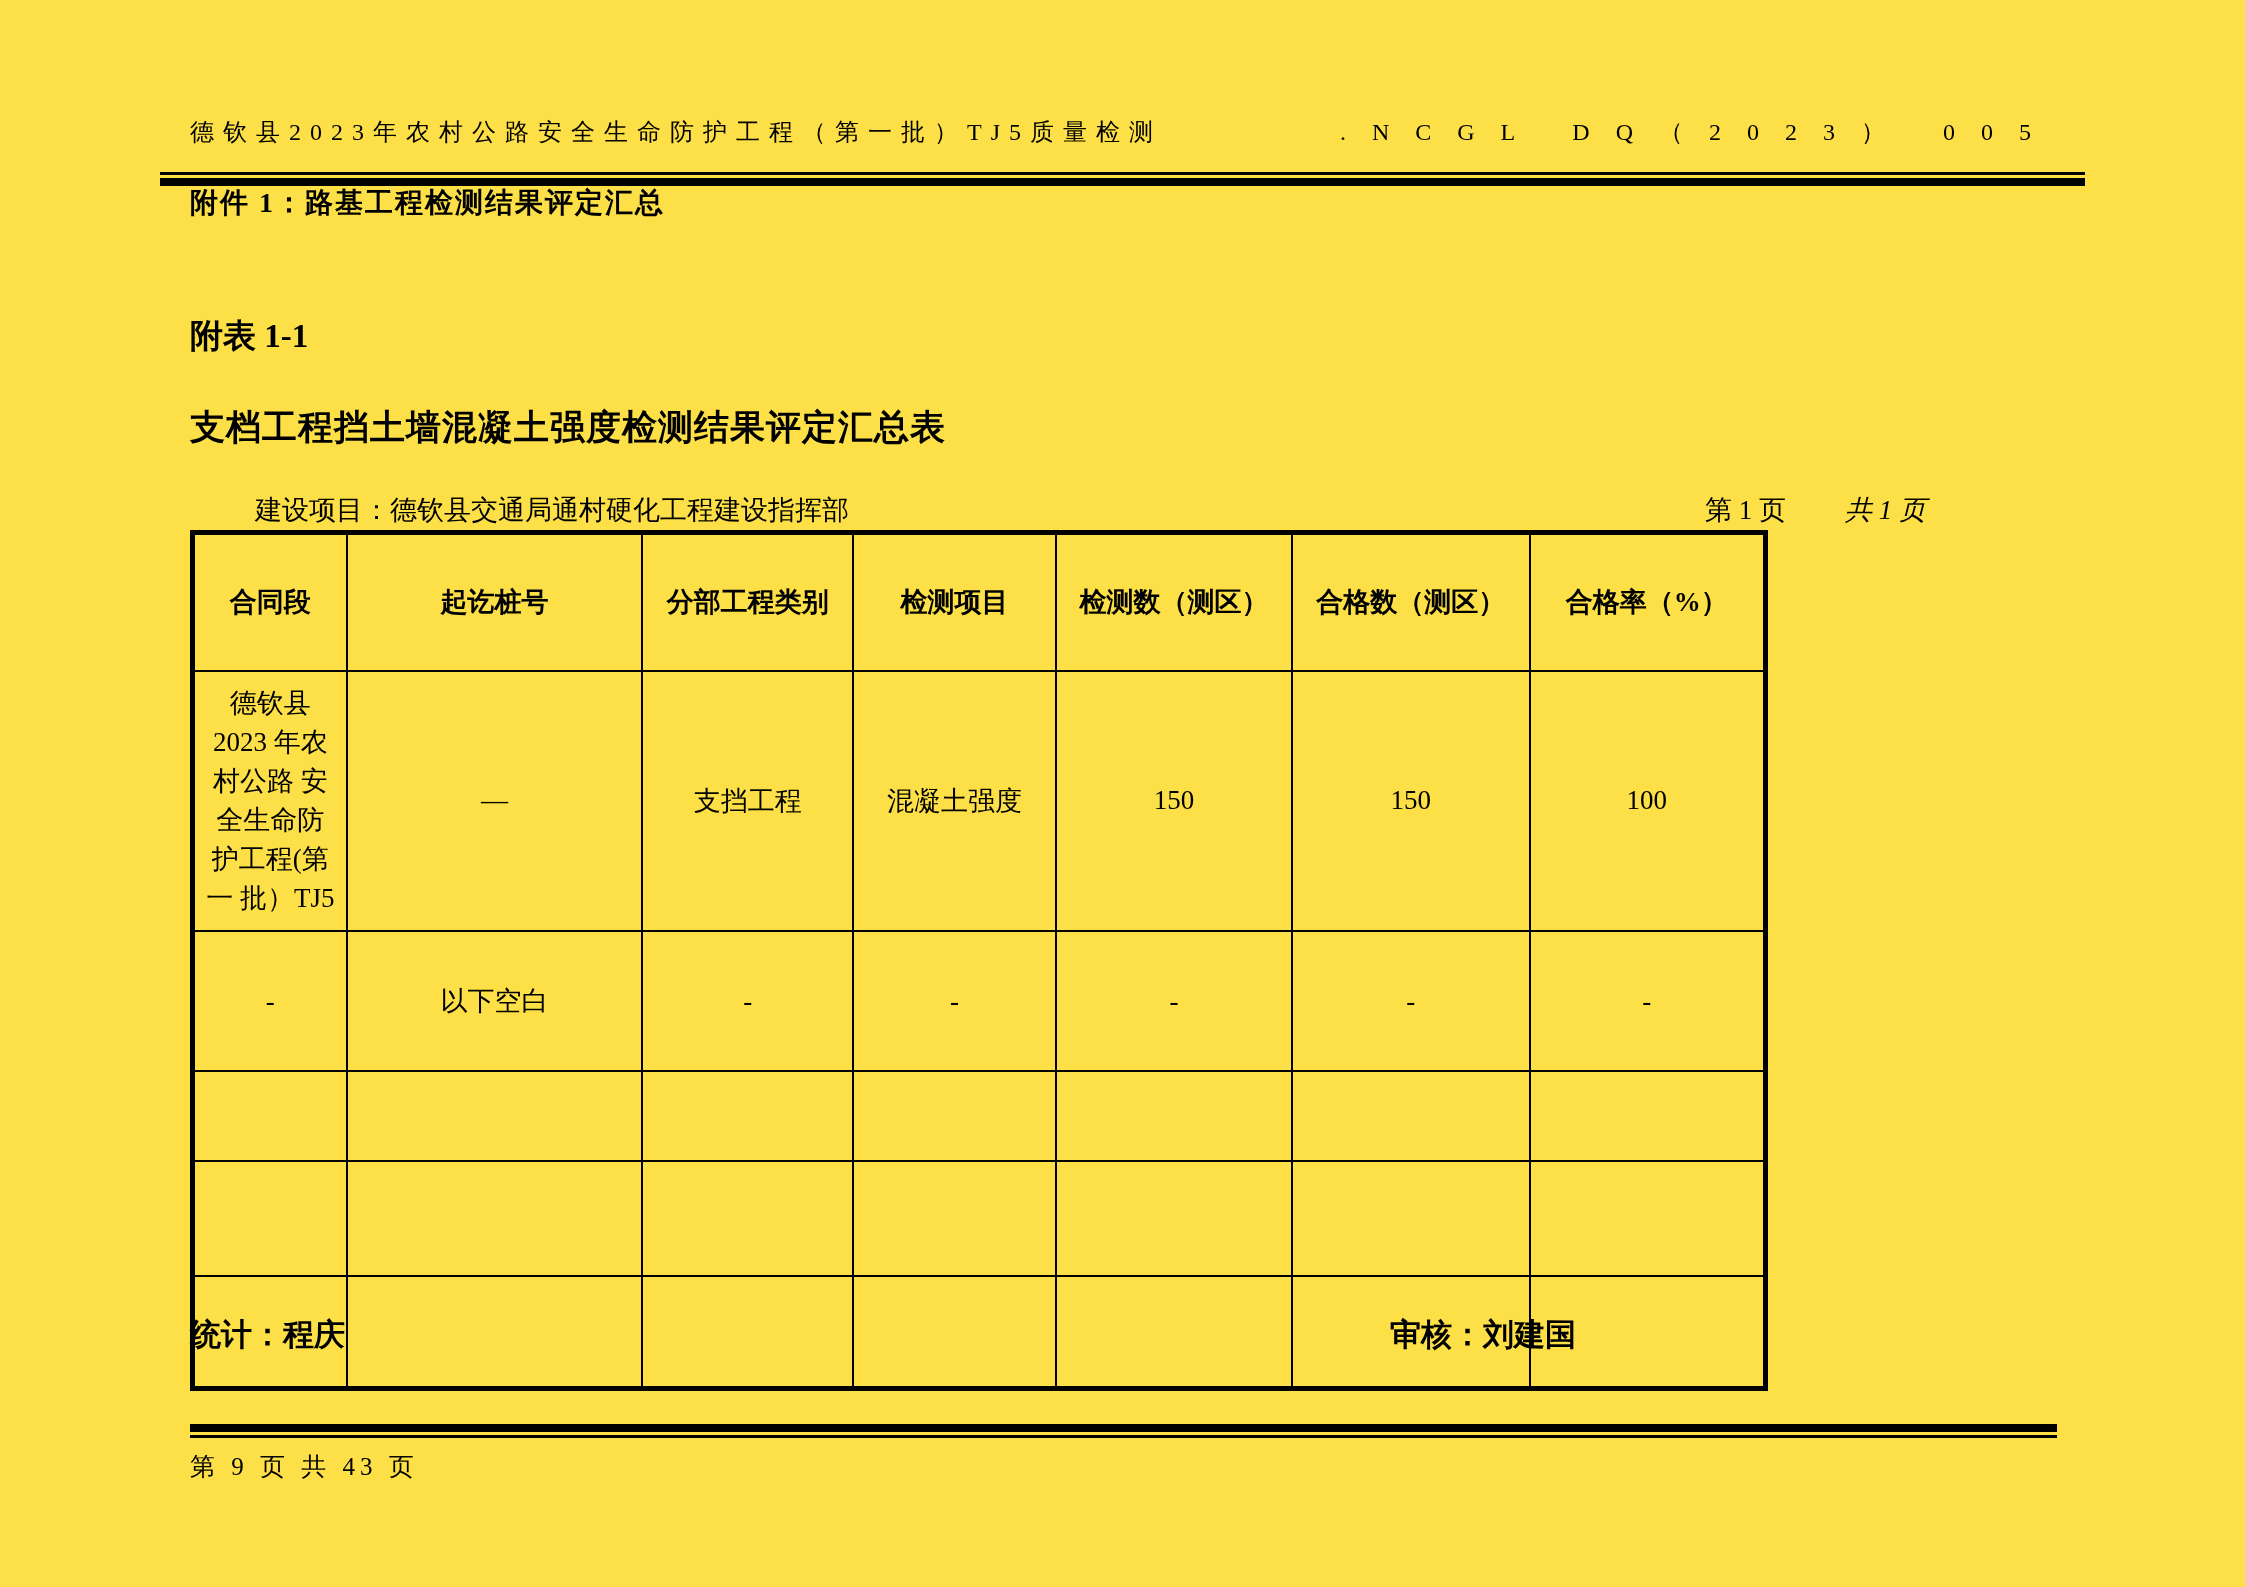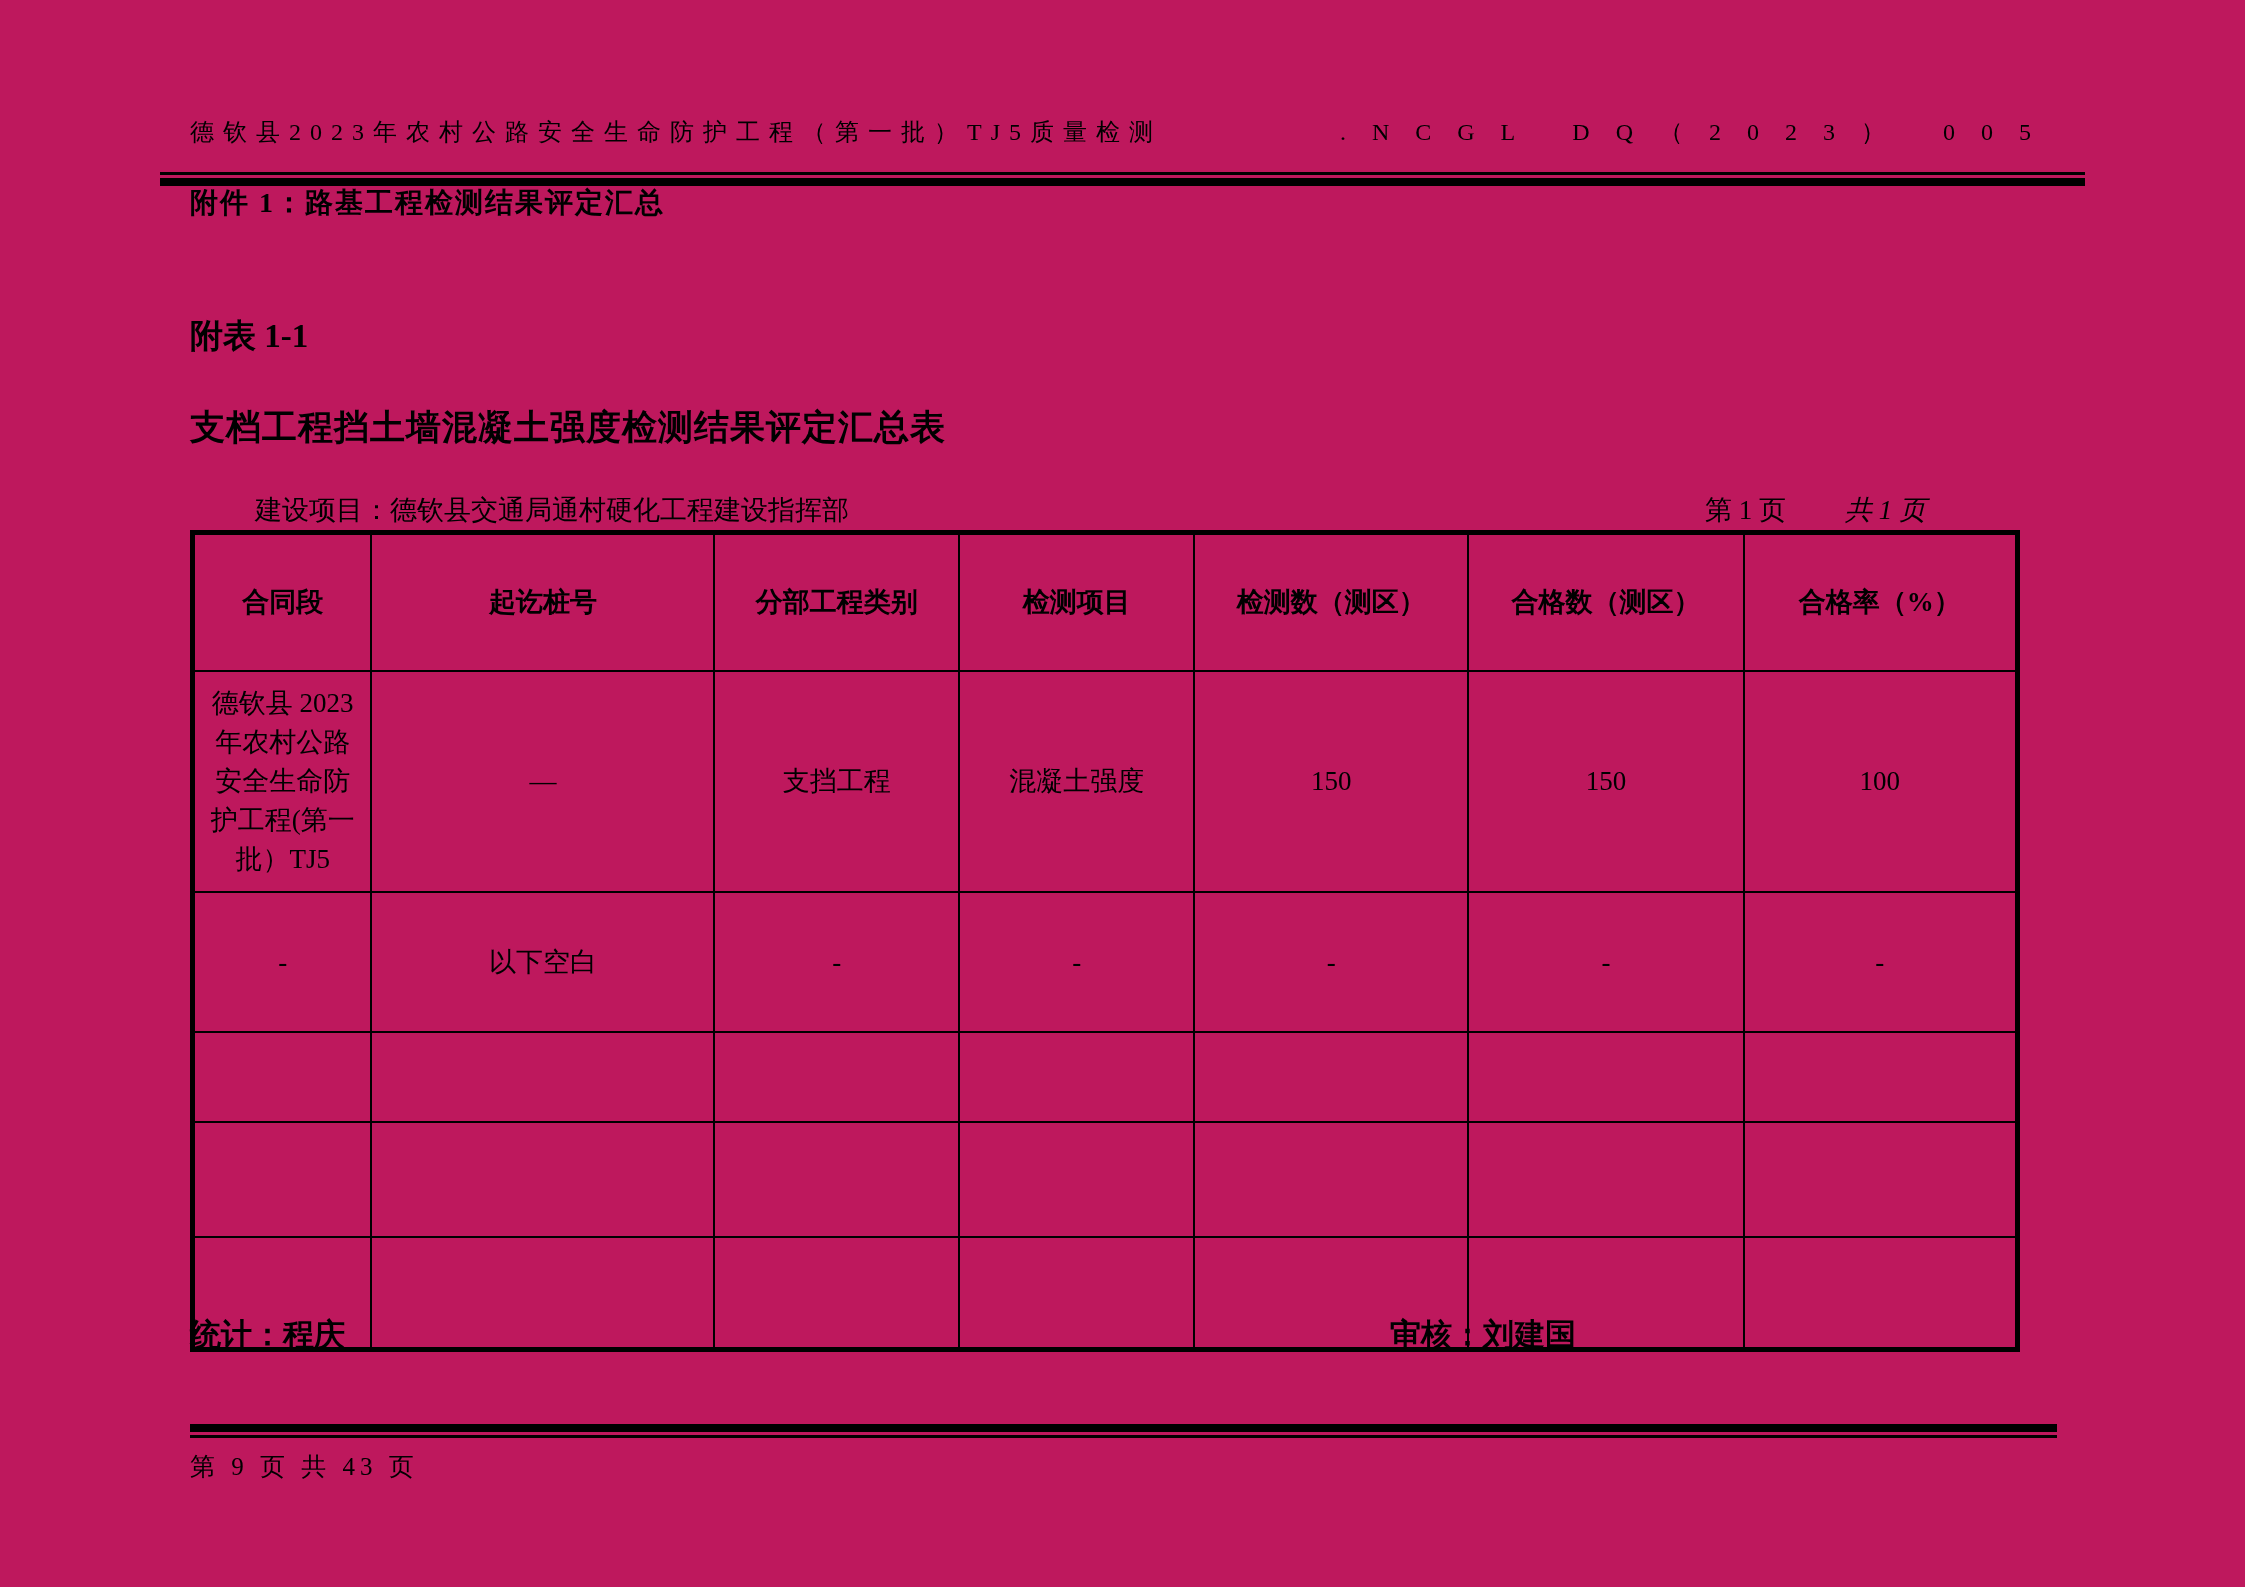--- a/index.html
+++ b/index.html
@@ -1,21 +1,21 @@
 <!DOCTYPE html>
 <html><head>
 <meta charset="utf-8">
 <style>
   * { margin: 0; padding: 0; box-sizing: border-box; }
   html, body { background: #888; }
   .page {
     position: relative;
     width: 2245px;
     height: 1587px;
-    background: #be185d;
+    background: #fde047;
     font-family: "Liberation Serif", "DejaVu Serif", serif;
     color: #000;
     overflow: hidden;
   }
 
   
   .doc-header {
     position: absolute;
     left: 190px; right: 188px; top: 116px;
     display: flex; justify-content: space-between; align-items: baseline;
@@ -58,21 +58,21 @@
     font-size: 27px;
   }
   .table-meta .project { position: absolute; left: 65px; top: 0; }
   .table-meta .pagecur { position: absolute; left: 1515px; top: 0; }
   .table-meta .pagetot { position: absolute; left: 1655px; top: 0; font-style: italic; }
 
   
   .result-table {
     position: absolute;
     left: 190px; top: 530px;
-    width: 1830px;
+    width: 1578px;
     border-collapse: collapse;
     table-layout: fixed;
     border: 5px solid #000;
     font-size: 27px;
   }
   .result-table th, .result-table td {
     border: 2px solid #000;
     text-align: center;
     vertical-align: middle;
     padding: 2px 8px;

